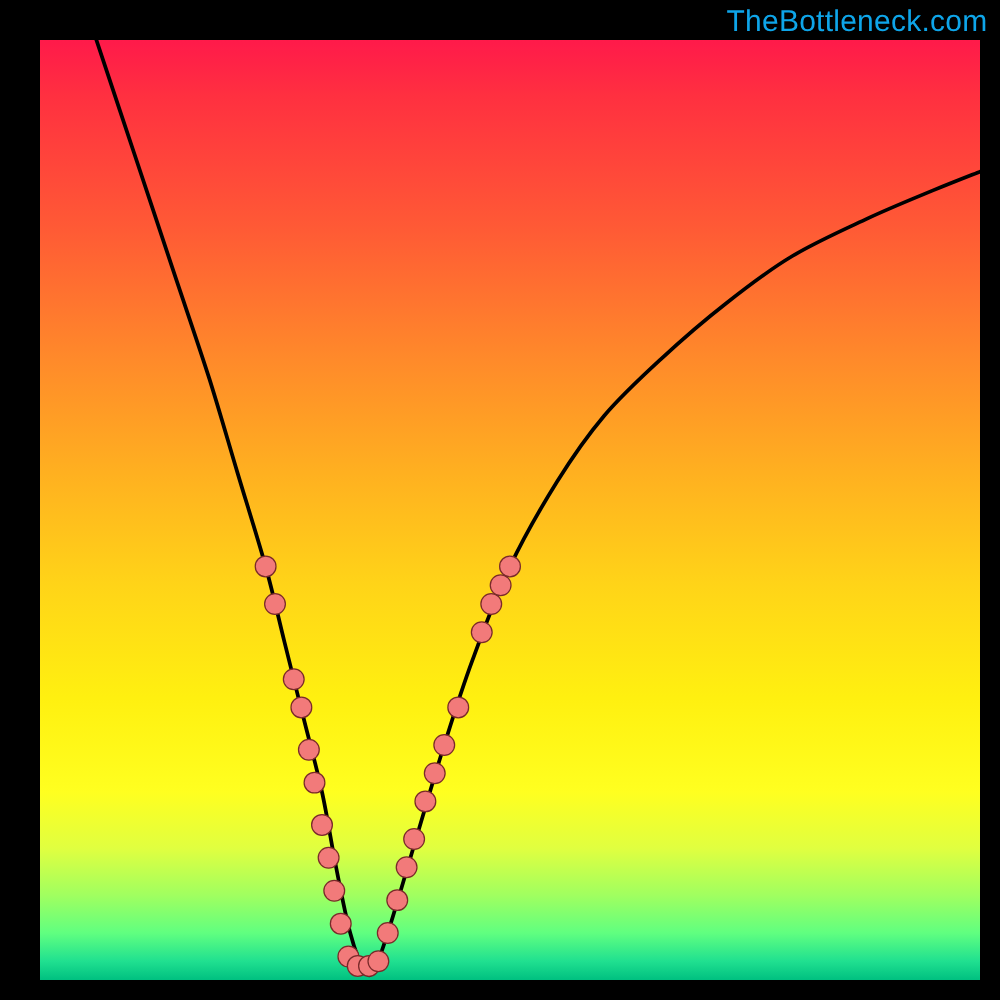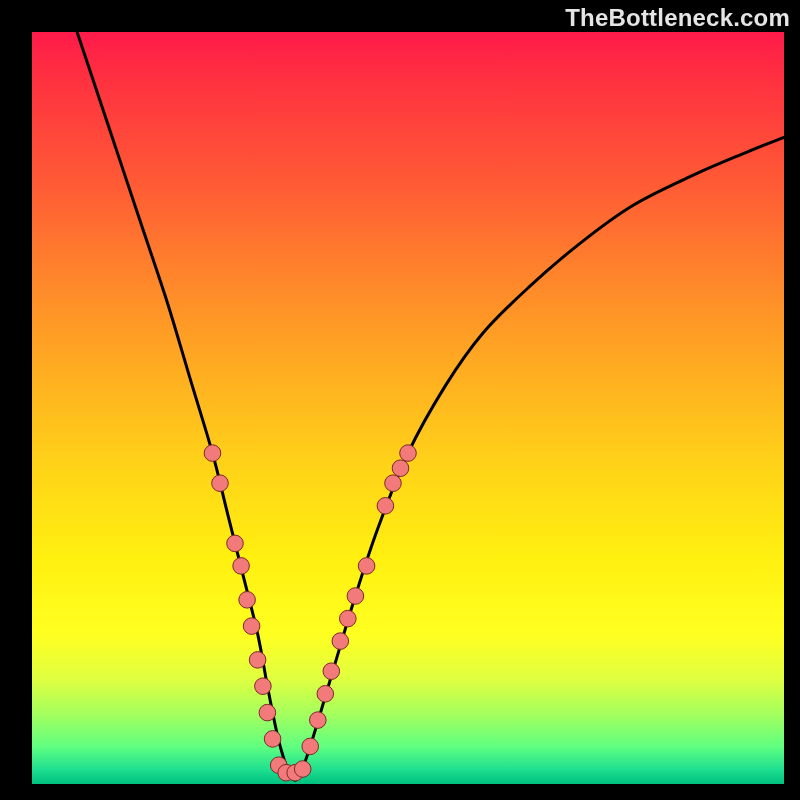--- a/index.html
+++ b/index.html
@@ -43,22 +43,22 @@
     top: 0;
     width: 752px;
     height: 752px;
   }
   .watermark {
     position: absolute;
     top: 4px;
     right: 10px;
     font-family: Arial, Helvetica, sans-serif;
     font-size: 24px;
-    font-weight: 700;
-    color: #e5e5e5;
+    font-weight: 400;
+    color: #0ea5e9;
     letter-spacing: 0.2px;
   }
 </style>
 </head>
 <body>
 
 <div class="frame">
   <div class="plot-area">
     <svg class="curve-svg" viewBox="0 0 752 752" preserveAspectRatio="none">
       <path id="curve-path" fill="none" stroke="#000000" stroke-width="3" stroke-linecap="round" d="M 45.1 0.0 C 50.1 15.0, 65.2 60.2, 75.2 90.2 C 85.2 120.3, 95.3 150.4, 105.3 180.5 C 115.3 210.6, 126.6 243.1, 135.4 270.7 C 144.1 298.3, 150.4 320.9, 157.9 345.9 C 165.4 371.0, 174.2 398.6, 180.5 421.1 C 186.7 443.7, 190.5 461.2, 195.5 481.3 C 200.5 501.3, 205.5 521.4, 210.6 541.4 C 215.6 561.5, 221.2 581.5, 225.6 601.6 C 230.0 621.7, 233.1 643.0, 236.9 661.8 C 240.6 680.6, 244.4 700.6, 248.2 714.4 C 251.9 728.2, 256.3 739.5, 259.4 744.5 C 262.6 749.5, 263.8 749.5, 267.0 744.5 C 270.1 739.5, 272.6 731.9, 278.2 714.4 C 283.9 696.9, 293.3 664.3, 300.8 639.2 C 308.3 614.1, 315.8 587.8, 323.4 564.0 C 330.9 540.2, 337.1 520.1, 345.9 496.3 C 354.7 472.5, 364.7 444.9, 376.0 421.1 C 387.3 397.3, 401.1 373.5, 413.6 353.4 C 426.1 333.4, 437.4 317.1, 451.2 300.8 C 465.0 284.5, 480.0 270.7, 496.3 255.7 C 512.6 240.6, 531.4 224.3, 549.0 210.6 C 566.5 196.8, 582.8 184.2, 601.6 173.0 C 620.4 161.7, 643.0 151.7, 661.8 142.9 C 680.6 134.1, 699.4 126.6, 714.4 120.3 C 729.4 114.1, 745.7 107.8, 752.0 105.3"></path>

